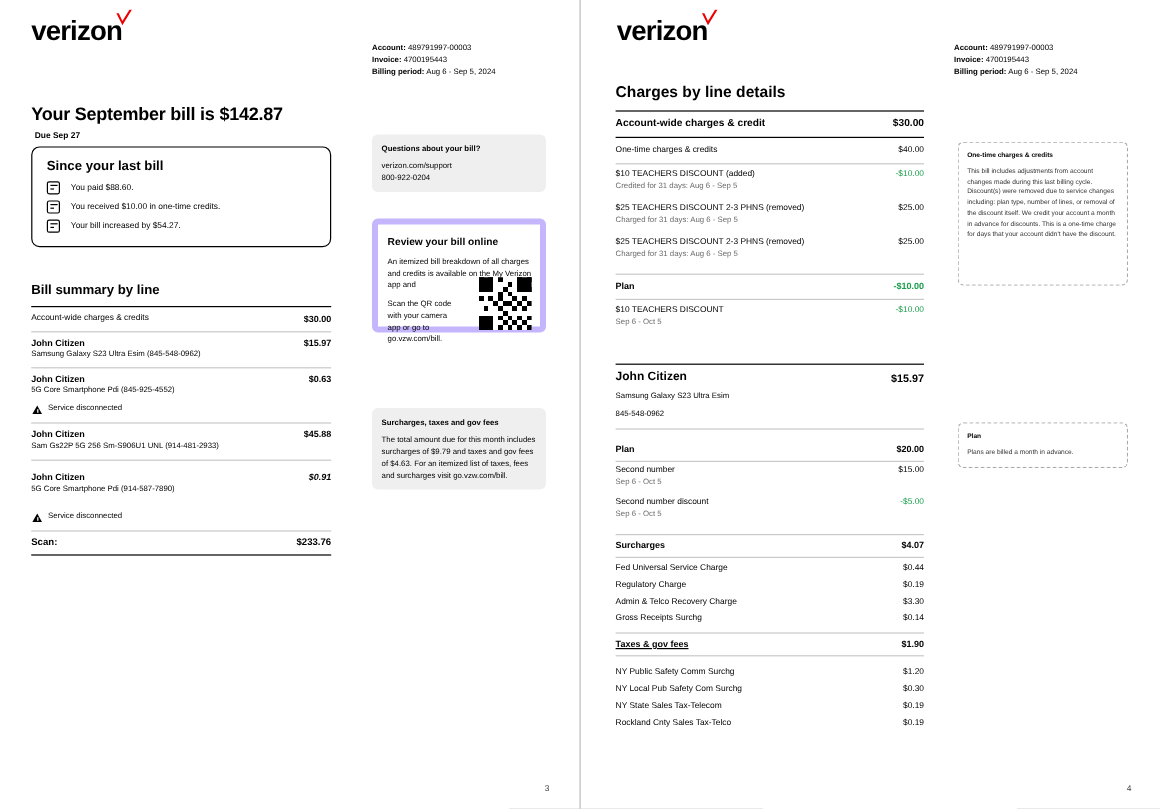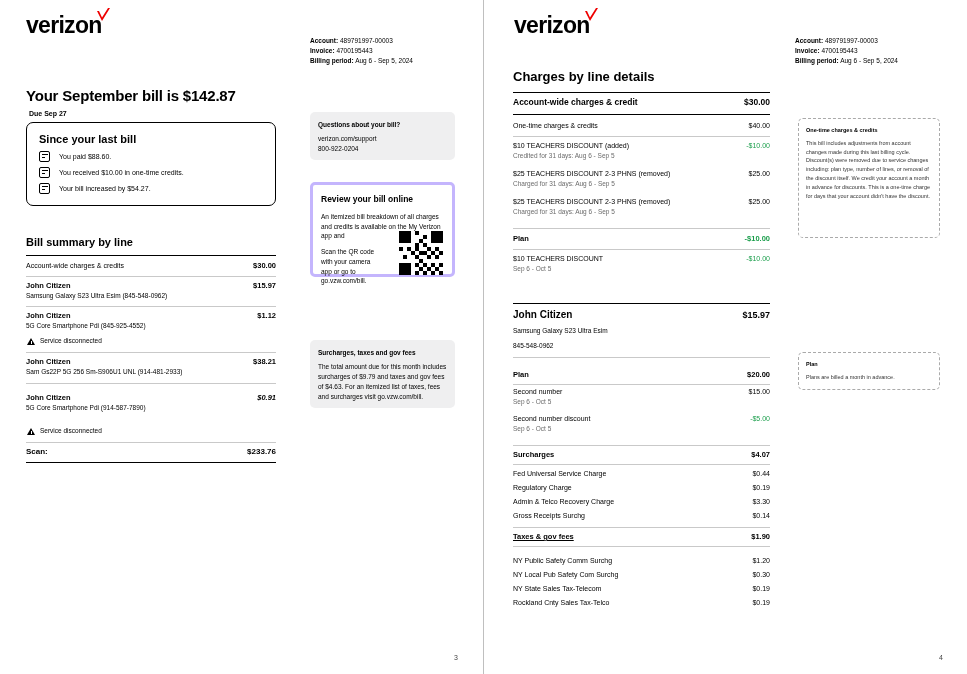--- a/index.html
+++ b/index.html
@@ -117,21 +117,21 @@
     background: #efeff0;
     border-radius: 5px;
     padding: 8px;
     font-size: 6.5px;
     line-height: 1.55;
   }
   .side-box .bt { font-weight: bold; display: block; margin-bottom: 4px; }
   .side-box-outline {
     position: absolute;
     background: #fff;
-    border: 3px solid #c4b5fd;
+    border: 5px solid #c4b5fd;
     border-radius: 5px;
     padding: 8px;
     font-size: 6.5px;
     line-height: 1.5;
   }
   .side-box-outline .bt { font-weight: bold; font-size: 8.5px; display: block; margin-bottom: 6px; }
   .qr {
     position: absolute;
     width: 44px; height: 44px;
   }
@@ -198,28 +198,28 @@
     <div class="row-amt" style="left:196px; top:261px; width:80px;">$30.00</div>
     <div class="hr-thin" style="left:26px; top:276px; width:250px;"></div>
 
     <div class="row-name" style="left:26px; top:281px;">John Citizen</div>
     <div class="row-sub" style="left:26px; top:292px;">Samsung Galaxy S23 Ultra Esim (845-548-0962)</div>
     <div class="row-amt" style="left:196px; top:281px; width:80px;">$15.97</div>
     <div class="hr-thin" style="left:26px; top:306px; width:250px;"></div>
 
     <div class="row-name" style="left:26px; top:311px;">John Citizen</div>
     <div class="row-sub" style="left:26px; top:322px;">5G Core Smartphone Pdi (845-925-4552)</div>
-    <div class="row-amt" style="left:196px; top:311px; width:80px;">$1.12</div>
+    <div class="row-amt" style="left:196px; top:311px; width:80px;">$0.63</div>
     <div class="warn-ico" style="left:27px; top:338px;"></div>
     <div class="warn" style="left:40px; top:337px;">Service disconnected</div>
     <div class="hr-thin" style="left:26px; top:352px; width:250px;"></div>
 
     <div class="row-name" style="left:26px; top:357px;">John Citizen</div>
     <div class="row-sub" style="left:26px; top:368px;">Sam Gs22P 5G 256 Sm-S906U1 UNL (914-481-2933)</div>
-    <div class="row-amt" style="left:196px; top:357px; width:80px;">$38.21</div>
+    <div class="row-amt" style="left:196px; top:357px; width:80px;">$45.88</div>
     <div class="hr-thin" style="left:26px; top:383px; width:250px;"></div>
 
     <div class="row-name" style="left:26px; top:393px;">John Citizen</div>
     <div class="row-sub" style="left:26px; top:404px;">5G Core Smartphone Pdi (914-587-7890)</div>
     <div class="row-amt" style="left:196px; top:393px; width:80px;font-style:italic;">$0.91</div>
     <div class="warn-ico" style="left:27px; top:428px;"></div>
     <div class="warn" style="left:40px; top:427px;">Service disconnected</div>
     <div class="hr-thin" style="left:26px; top:442px; width:250px;"></div>
 
     <div class="row-name" style="left:26px; top:447px; font-size:8px;">Scan:</div>

